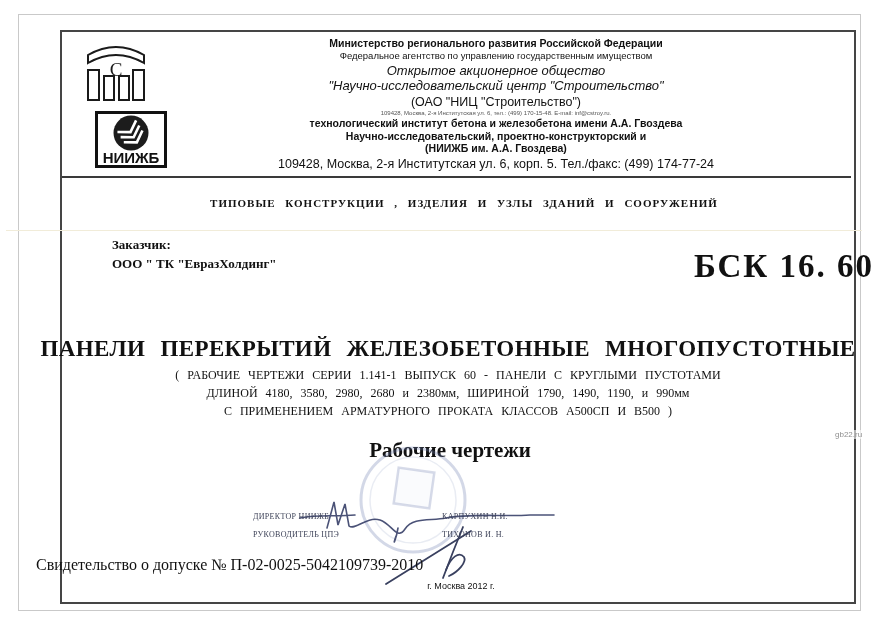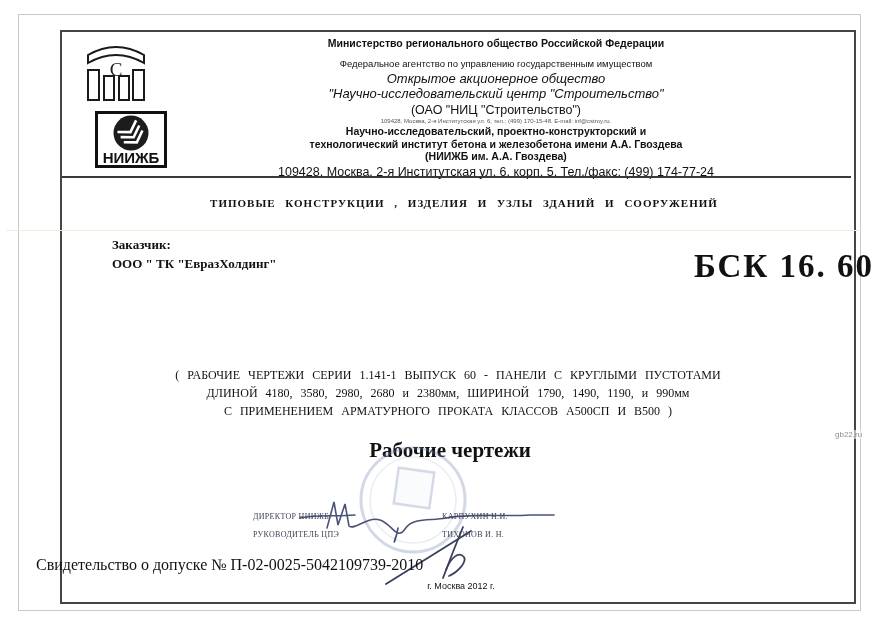--- a/index.html
+++ b/index.html
@@ -7,21 +7,21 @@
         font-family:"Liberation Sans",sans-serif;color:#111;}
   .abs{position:absolute;}
   
   #outer-border{left:18px;top:14px;width:841px;height:595px;border:1px solid #c9c9c9;}
   #inner-frame{left:60px;top:30px;width:792px;height:570px;border:2px solid #454545;}
   #header-rule{left:62px;top:176px;width:789px;height:0;border-top:2px solid #3a3a3a;}
   #scan-line{left:6px;top:230px;width:856px;height:0;border-top:1px solid #f1ecd9;}
   
   #header-block{left:118px;top:37px;width:756px;text-align:center;line-height:1.15;}
   .h-ministry{font-size:10.5px;font-weight:bold;}
-  .h-agency{font-size:9.5px;margin-top:10px;}
+  .h-agency{font-size:9.5px;margin-top:2px;}
   .h-oao1{font-size:13px;font-style:italic;margin-top:2px;}
   .h-oao2{font-size:13px;font-style:italic;}
   .h-oao3{font-size:12.5px;margin-top:1px;}
   .h-tiny{font-size:6px;color:#555;margin-top:1px;}
   .h-inst{font-size:10.5px;font-weight:bold;line-height:1.18;}
   .h-addr{font-size:12.5px;margin-top:3px;}
   
   .serif{font-family:"Liberation Serif","DejaVu Serif",serif;}
   #series-line{left:47px;top:197px;width:834px;text-align:center;font-size:11px;font-weight:bold;
                letter-spacing:1px;word-spacing:6px;}
@@ -67,43 +67,44 @@
     <circle cx="36" cy="22" r="17.5" fill="#1c1c1c"></circle>
     <g transform="rotate(-32 36 22)" stroke="#fff" stroke-width="2.6" fill="none">
       <path d="M25,14 L36,21 L47,14"></path>
       <path d="M25,20 L36,27 L47,20"></path>
       <path d="M25,26 L36,33 L47,26"></path>
     </g>
     <text x="36" y="52" text-anchor="middle" font-family="Liberation Sans, sans-serif" font-weight="bold" font-size="15" fill="#111" stroke="#fff" stroke-width="2" paint-order="stroke">НИИЖБ</text>
   </svg>
 
   <div class="abs" id="header-block">
-    <div class="h-ministry">Министерство регионального общество Российской Федерации</div>
+    <div class="h-ministry">Министерство регионального развития Российской Федерации</div>
     <div class="h-agency">Федеральное агентство по управлению государственным имуществом</div>
     <div class="h-oao1">Открытое акционерное общество</div>
     <div class="h-oao2">"Научно-исследовательский центр "Строительство"</div>
     <div class="h-oao3">(ОАО "НИЦ "Строительство")</div>
     <div class="h-tiny">109428, Москва, 2-я Институтская ул. 6, тел.: (499) 170-15-48. E-mail: inf@cstroy.ru.</div>
+    <div class="h-inst">технологический институт бетона и железобетона имени А.А. Гвоздева</div>
     <div class="h-inst">Научно-исследовательский, проектно-конструкторский и</div>
-    <div class="h-inst">технологический институт бетона и железобетона имени А.А. Гвоздева</div>
     <div class="h-inst">(НИИЖБ им. А.А. Гвоздева)</div>
     <div class="h-addr">109428, Москва, 2-я Институтская ул. 6, корп. 5. Тел./факс: (499) 174-77-24</div>
   </div>
 
   <div class="abs" id="header-rule"></div>
 
   <div class="abs serif" id="series-line">ТИПОВЫЕ КОНСТРУКЦИИ , ИЗДЕЛИЯ И УЗЛЫ ЗДАНИЙ И СООРУЖЕНИЙ</div>
 
   <div class="abs serif" id="customer">
     <div>Заказчик:</div>
     <div>ООО " ТК "ЕвразХолдинг"</div>
   </div>
 
   <div class="abs serif" id="doc-code">БСК 16. 60</div>
 
+  <div class="abs serif" id="main-title">ПАНЕЛИ ПЕРЕКРЫТИЙ ЖЕЛЕЗОБЕТОННЫЕ МНОГОПУСТОТНЫЕ</div>
 
   <div class="abs serif" id="subtitle">
     <div>( РАБОЧИЕ ЧЕРТЕЖИ СЕРИИ 1.141-1 ВЫПУСК 60 - ПАНЕЛИ С КРУГЛЫМИ ПУСТОТАМИ</div>
     <div>ДЛИНОЙ 4180, 3580, 2980, 2680 и 2380мм, ШИРИНОЙ 1790, 1490, 1190, и 990мм</div>
     <div>С ПРИМЕНЕНИЕМ АРМАТУРНОГО ПРОКАТА  КЛАССОВ А500СП И В500 )</div>
   </div>
 
   <div class="abs serif" id="doc-type">Рабочие чертежи</div>
 
   <div class="abs" id="watermark">gb22.ru</div>

